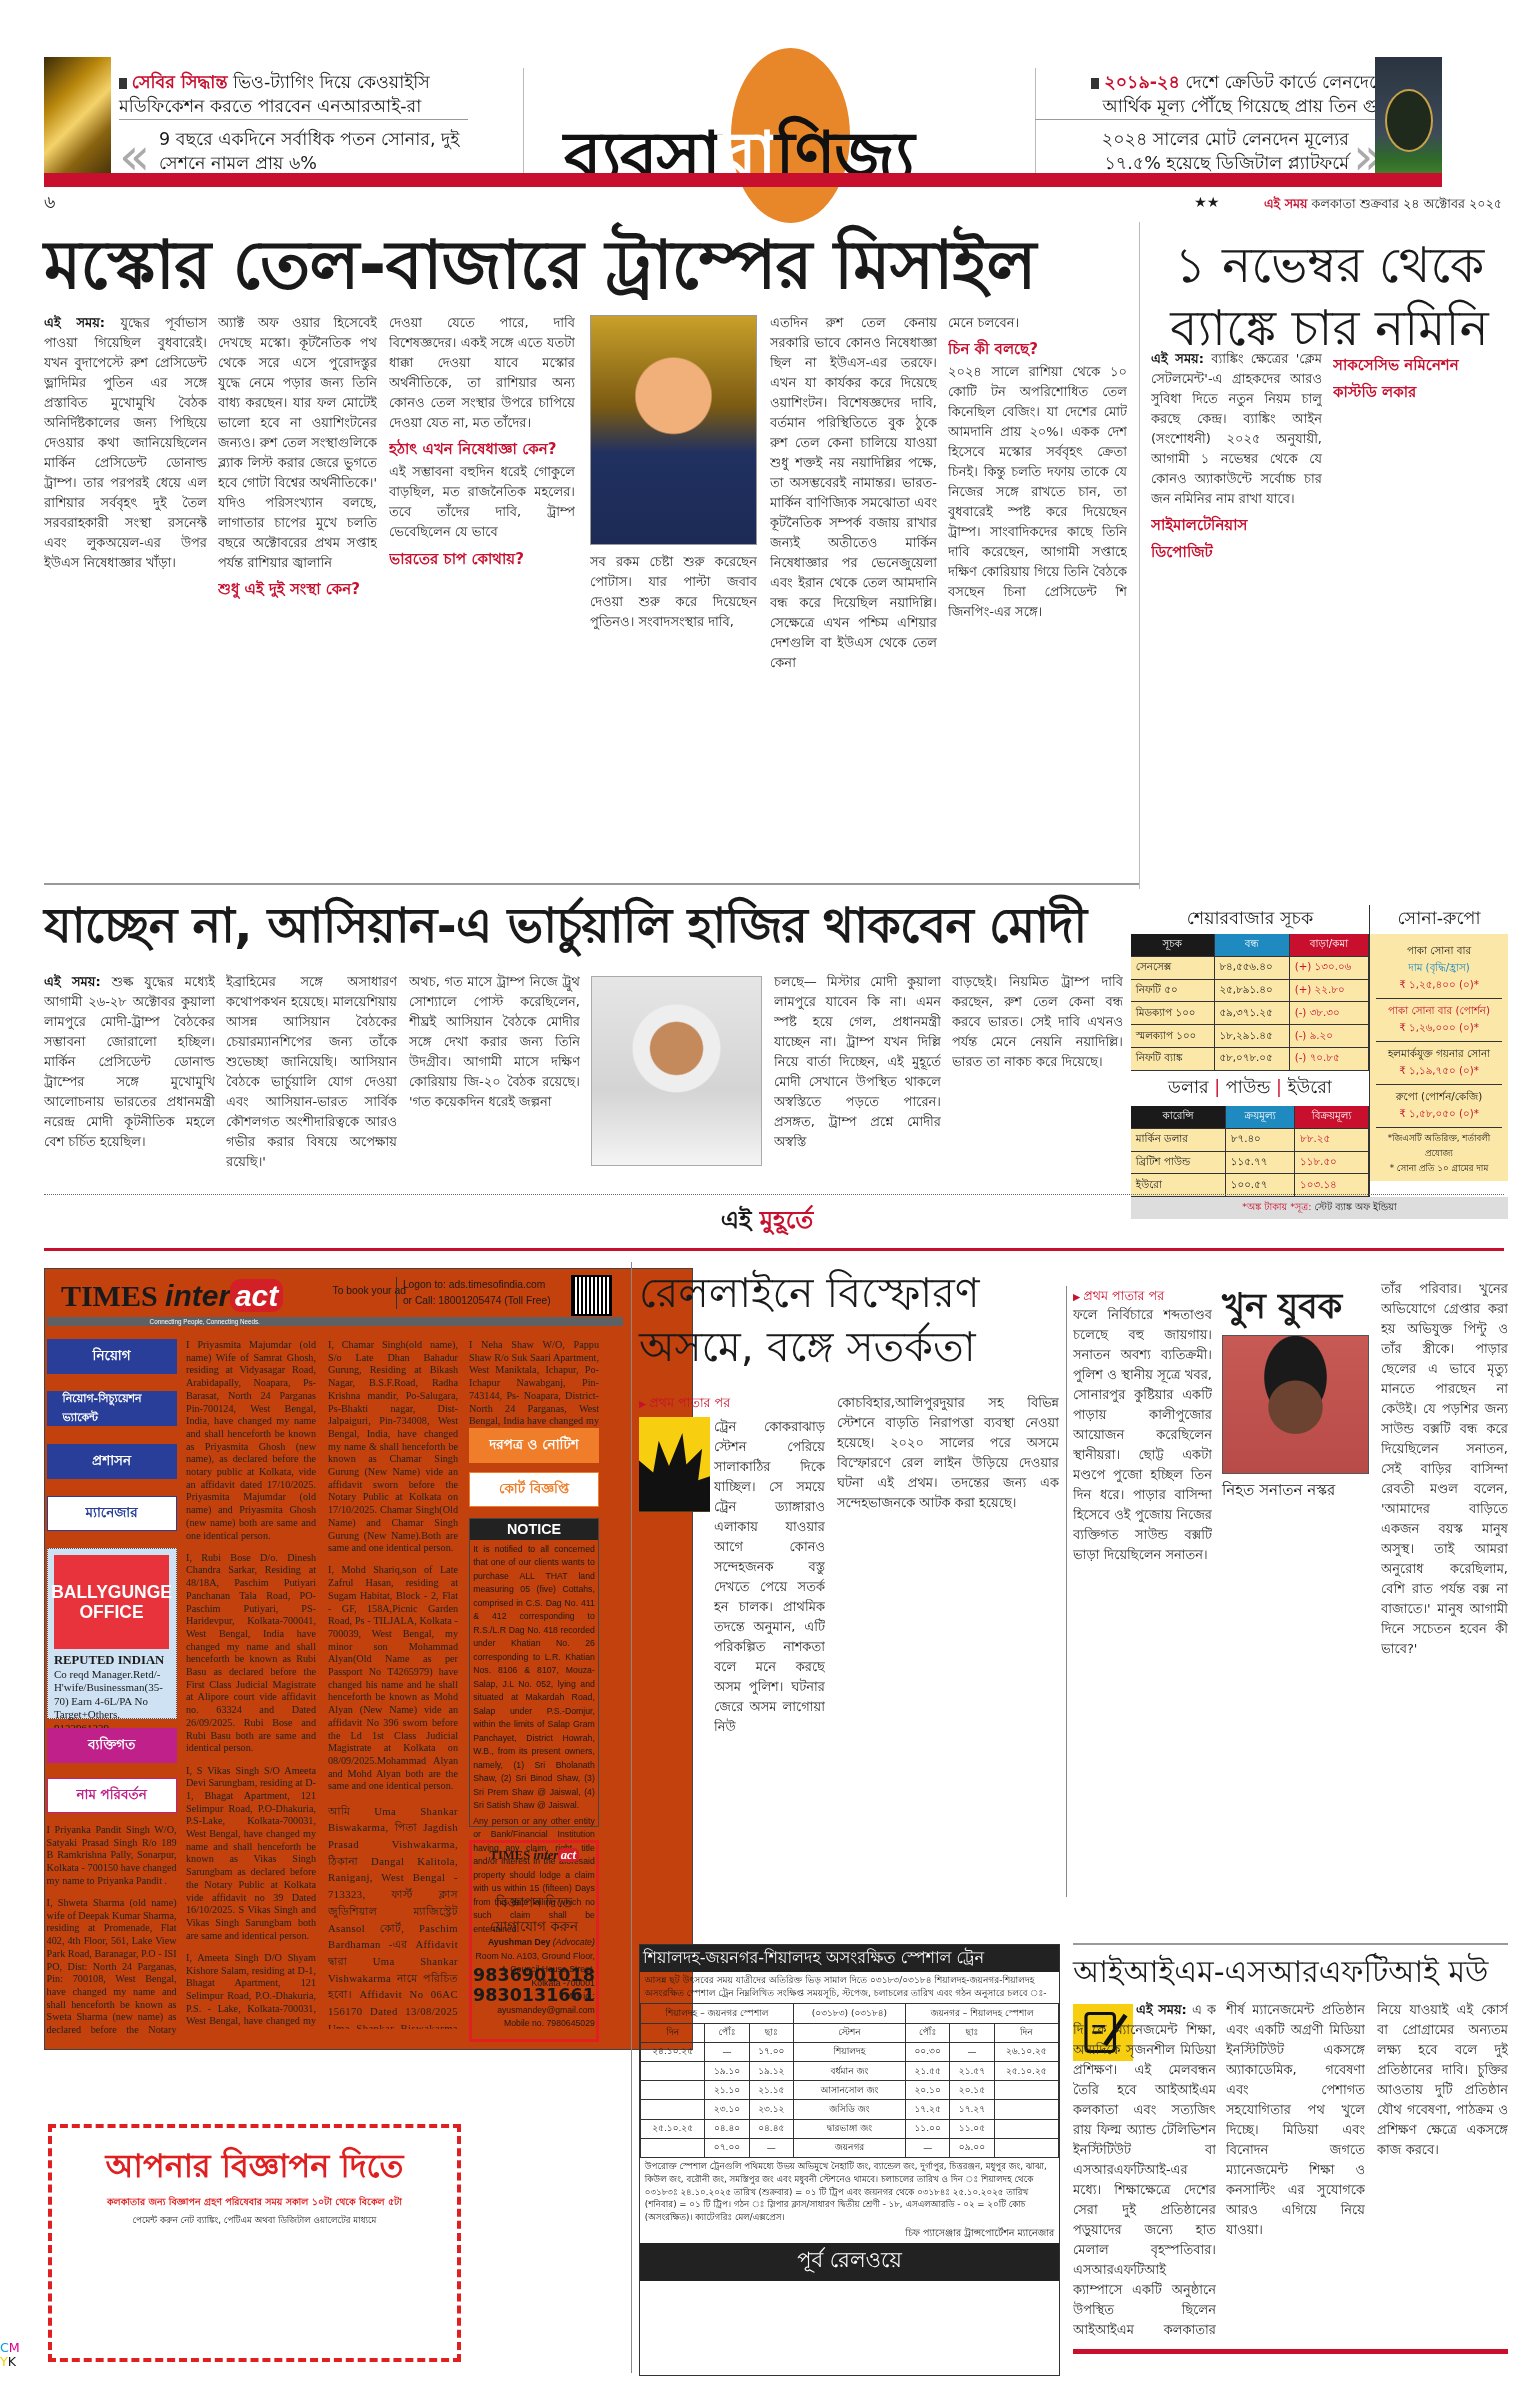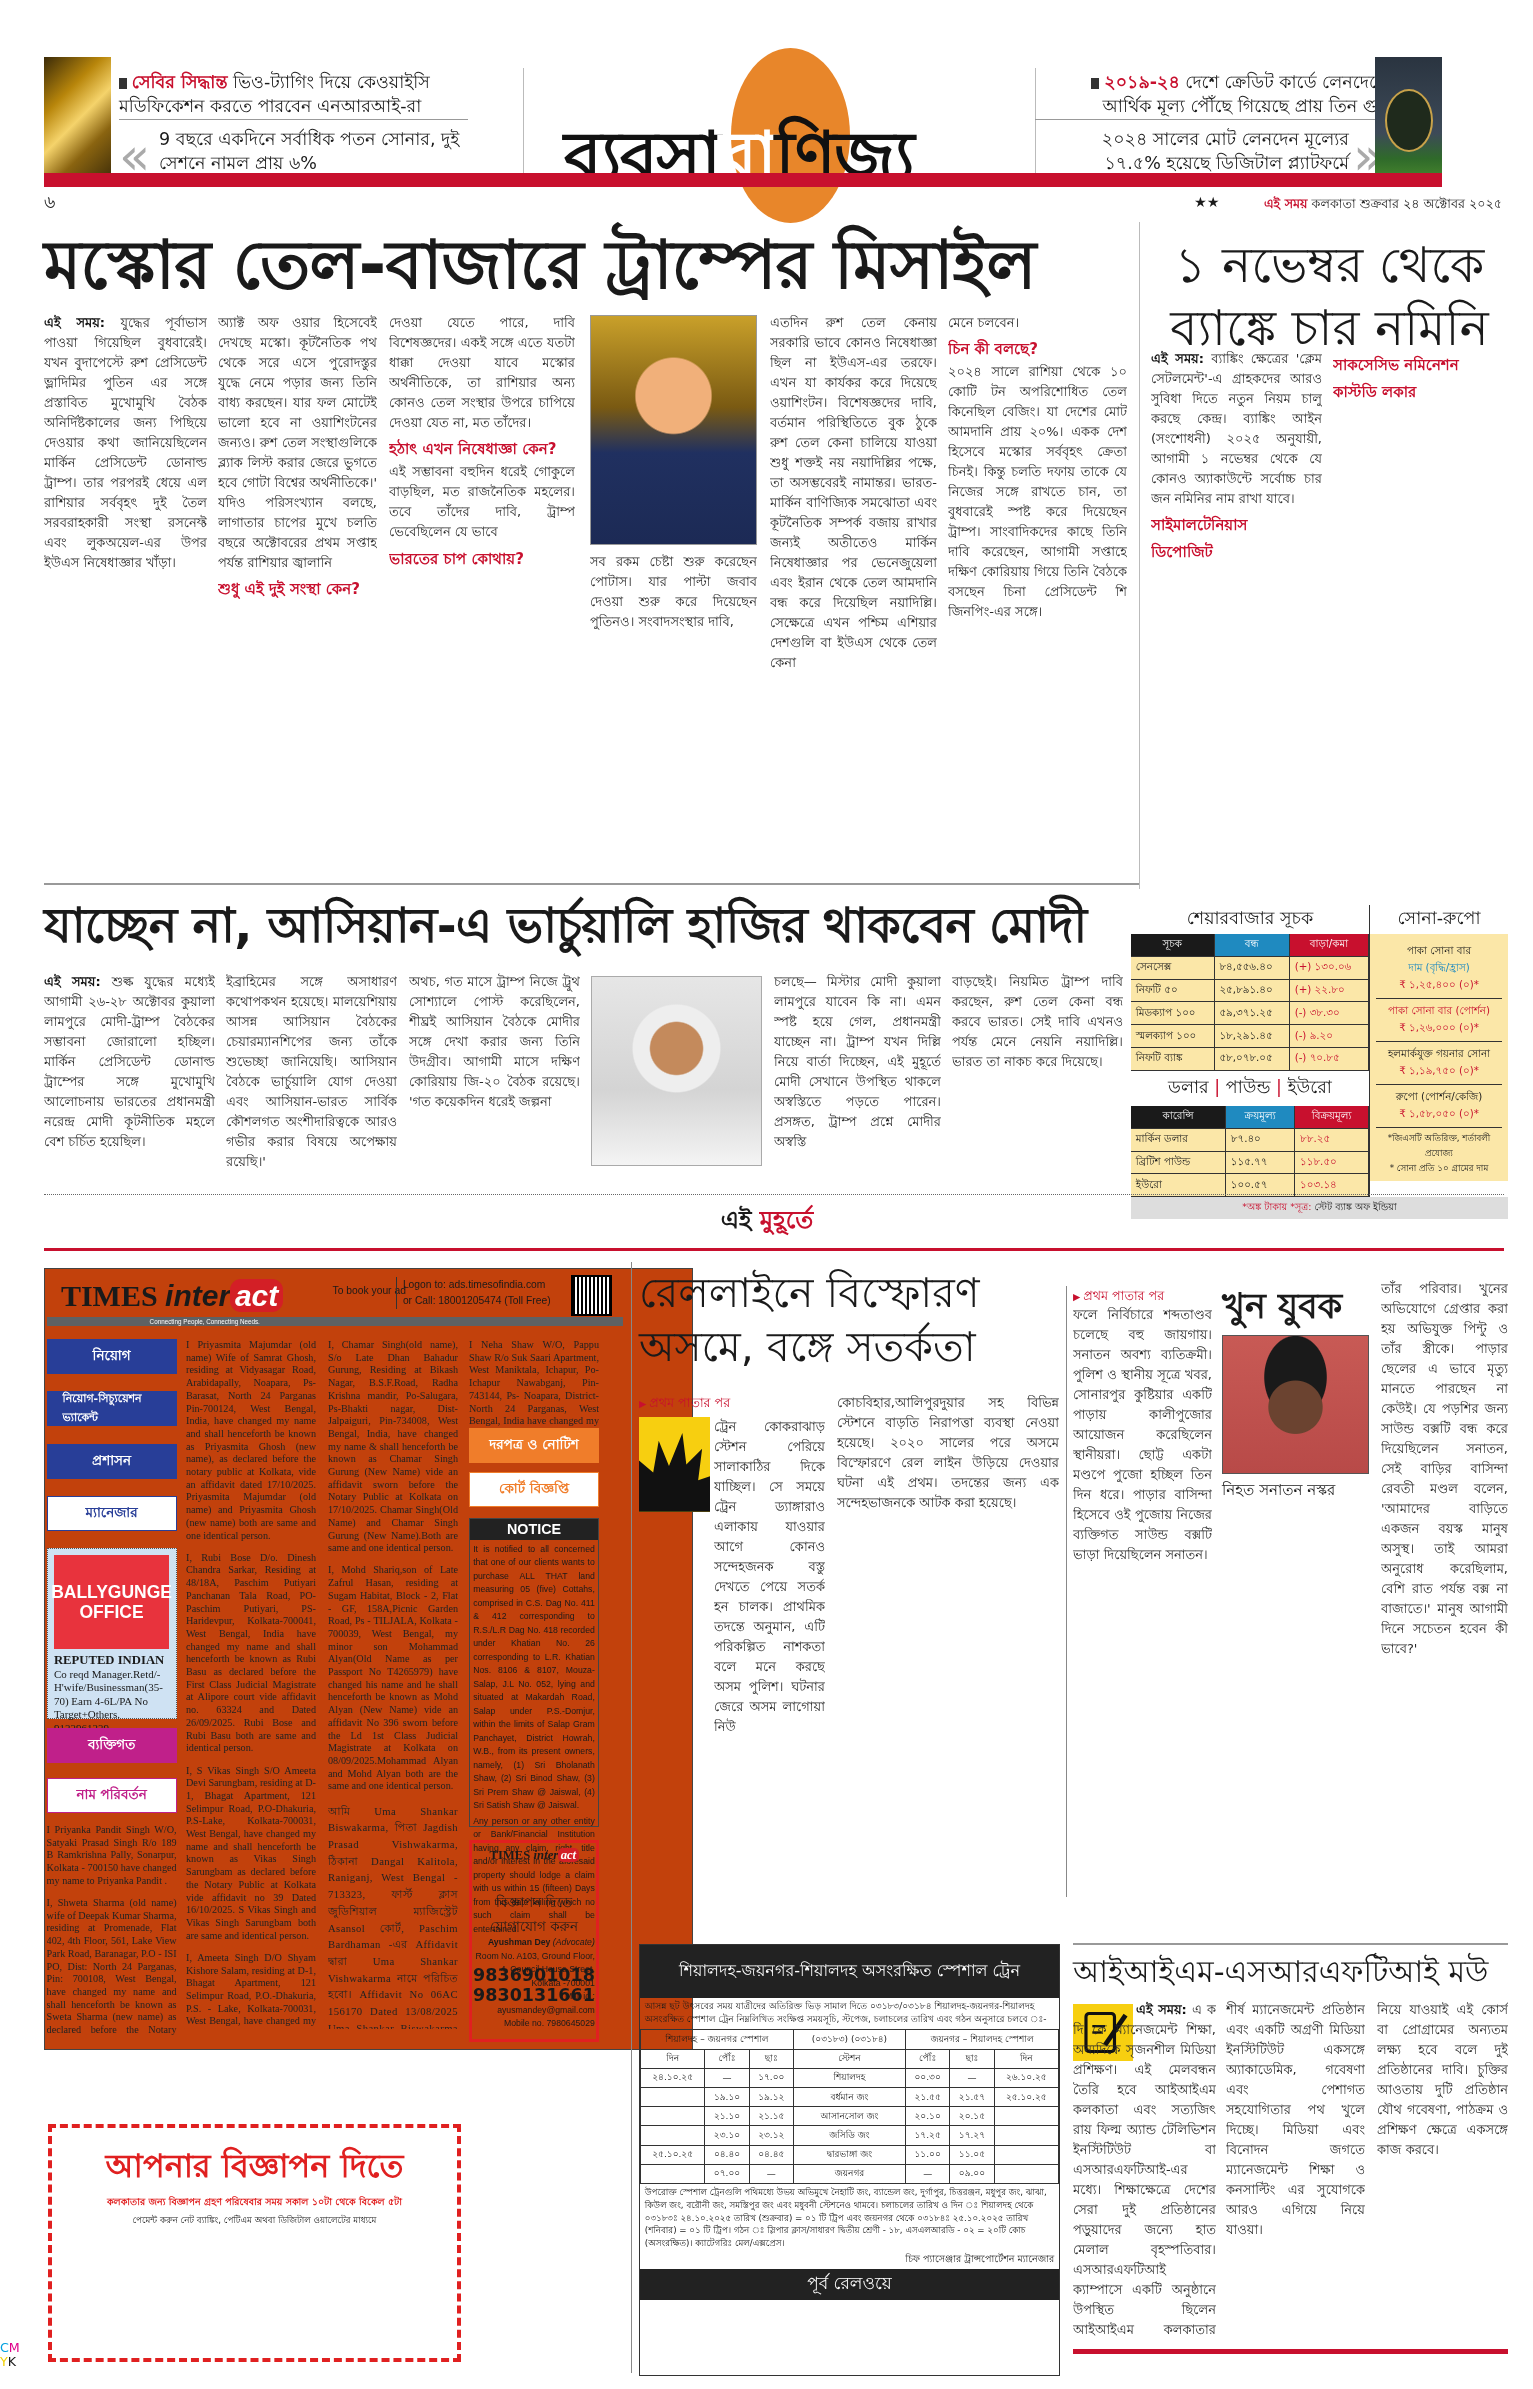--- a/index.html
+++ b/index.html
@@ -87,21 +87,21 @@
   .big-ad .num { font-family:"DejaVu Sans", sans-serif; font-weight:bold; font-size: 71px; color: #fff; letter-spacing: -1.6px; text-shadow: 0 0 14.3px #000, 0 0 6.3px #000; line-height: 87px; }
   .big-ad .t2 { color:#e02020; font-family:"DejaVu Sans", sans-serif; font-size: 11px; font-weight:bold; }
   .big-ad .t3 { font-family:"DejaVu Sans", sans-serif; font-size: 9.5px; margin-top: 3.2px; }
   
   .rail-h { left: 631px; top: 1266px; width: 432px; font-family:"DejaVu Sans", sans-serif; font-size: 41px; line-height: 54px; }
   .kick { color: #c8102e; font-family:"DejaVu Sans", sans-serif; font-size: 12.7px; }
   .kick::before { content: "▶ "; font-size: 9.5px; }
   .blast { left: 635px; top: 1409px; width: 71px; height: 95px; background: #f7cf10; }
   .blast svg { width: 71px; height: 95px; }
   .train-ad { left: 629px; top: 1942px; width: 471px; height: 432px; border: 1.6px solid #333; }
-  .train-ad .head { background: #222; color: #fff; text-align: center; font-family:"DejaVu Sans", sans-serif; font-size: 19px; line-height: 25.4px; padding: 16px; }
+  .train-ad .head { background: #222; color: #fff; text-align: left; font-family:"DejaVu Sans", sans-serif; font-size: 19px; line-height: 25.4px; padding: 3px; }
   .train-ad .intro { font-family:"DejaVu Sans", sans-serif; font-size: 10.3px; line-height: 16px; padding: 2.4px 4.8px; }
   .train-ad table { border-collapse: collapse; width: 100%; font-family:"DejaVu Sans", sans-serif; font-size: 10.3px; text-align:center; }
   .train-ad td, .train-ad th { border: 1.2px solid #333; padding: 1.6px 2.4px; font-weight: normal; }
   .train-ad .foot { font-family:"DejaVu Sans", sans-serif; font-size: 10px; line-height: 16px; padding: 2.4px 4.8px; }
   .train-ad .sign { text-align:right; font-family:"DejaVu Sans", sans-serif; font-size: 11px; padding: 0 4.8px 1.6px; }
   .train-ad .er { background:#222; color:#fff; text-align:center; font-family:"DejaVu Sans", sans-serif; font-size: 20.6px; padding: 1.6px; }
   .khun-h { left: 1167px; top: 1279px; font-family:"DejaVu Sans", sans-serif; font-weight: bold; font-size: 35px; }
   .photo-man { left: 1159px; top: 1337px; width: 147px; height: 143px; background: radial-gradient(ellipse at 50% 52%, #6b4330 0 26%, transparent 27%), radial-gradient(ellipse at 50% 30%, #1a1a1a 0 30%, transparent 31%), linear-gradient(180deg,#c85a55,#b84a48); border: 0.8px solid #555; }
   .iim-h { left: 1107px; top: 1948px; width: 397px; font-family:"DejaVu Sans", sans-serif; font-size: 32px; line-height: 48px; }
   .iim-icon { left: 1111px; top: 2004px; width: 57px; height: 71px; background: #f7cf10; }
@@ -473,21 +473,21 @@
           <td>—</td>
           <td>জয়নগর</td>
           <td>—</td>
           <td>০৯.০০</td>
           <td></td>
         </tr>
   </tbody>
     </table>
   <div class="foot" style="font-size:8.7px;line-height:12.7px;">উপরোক্ত স্পেশাল ট্রেনগুলি পথিমধ্যে উভয় অভিমুখে নৈহাটি জং, ব্যান্ডেল জং, দুর্গাপুর, চিত্তরঞ্জন, মধুপুর জং, ঝাঝা, কিউল জং, বরৌনী জং, সমস্তিপুর জং এবং মধুবনী স্টেশনেও থামবে। চলাচলের তারিখ ও দিন ঃ শিয়ালদহ থেকে ০৩১৮৩ঃ ২৪.১০.২০২৫ তারিখ (শুক্রবার) = ০১ টি ট্রিপ এবং জয়নগর থেকে ০৩১৮৪ঃ ২৫.১০.২০২৫ তারিখ (শনিবার) = ০১ টি ট্রিপ। গঠন ঃ স্লিপার ক্লাস/সাধারণ দ্বিতীয় শ্রেণী - ১৮, এসএলআরডি - ০২ = ২০টি কোচ (অসংরক্ষিত)। ক্যাটেগরিঃ মেল/এক্সপ্রেস।</div>
   <div class="sign" style="font-size:9.5px;">চিফ প্যাসেঞ্জার ট্রান্সপোর্টেশন ম্যানেজার</div>
-  <div class="er" style="font-size:17px;">পূর্ব রেলওয়ে</div>
+  <div class="er" style="font-size:21px;">পূর্ব রেলওয়ে</div>
 </div>
 
 <div class="abs iim-h" style="left:1073px;top:1948px;width:435px;font-size:30px;">আইআইএম-এসআরএফটিআই মউ</div>
 <div class="abs iim-icon" style="left:1073px;top:2004px;width:60px;height:57px;">
   <svg viewBox="0 0 75 72" width="60" height="57">
       <rect x="16" y="12" width="36" height="48" rx="4" fill="none" stroke="#111" stroke-width="4"></rect>
       <line x1="24" y1="28" x2="40" y2="28" stroke="#111" stroke-width="3"></line>
       <line x1="24" y1="36" x2="36" y2="36" stroke="#111" stroke-width="3"></line>
       <line x1="40" y1="52" x2="66" y2="14" stroke="#111" stroke-width="6"></line>
     </svg>

